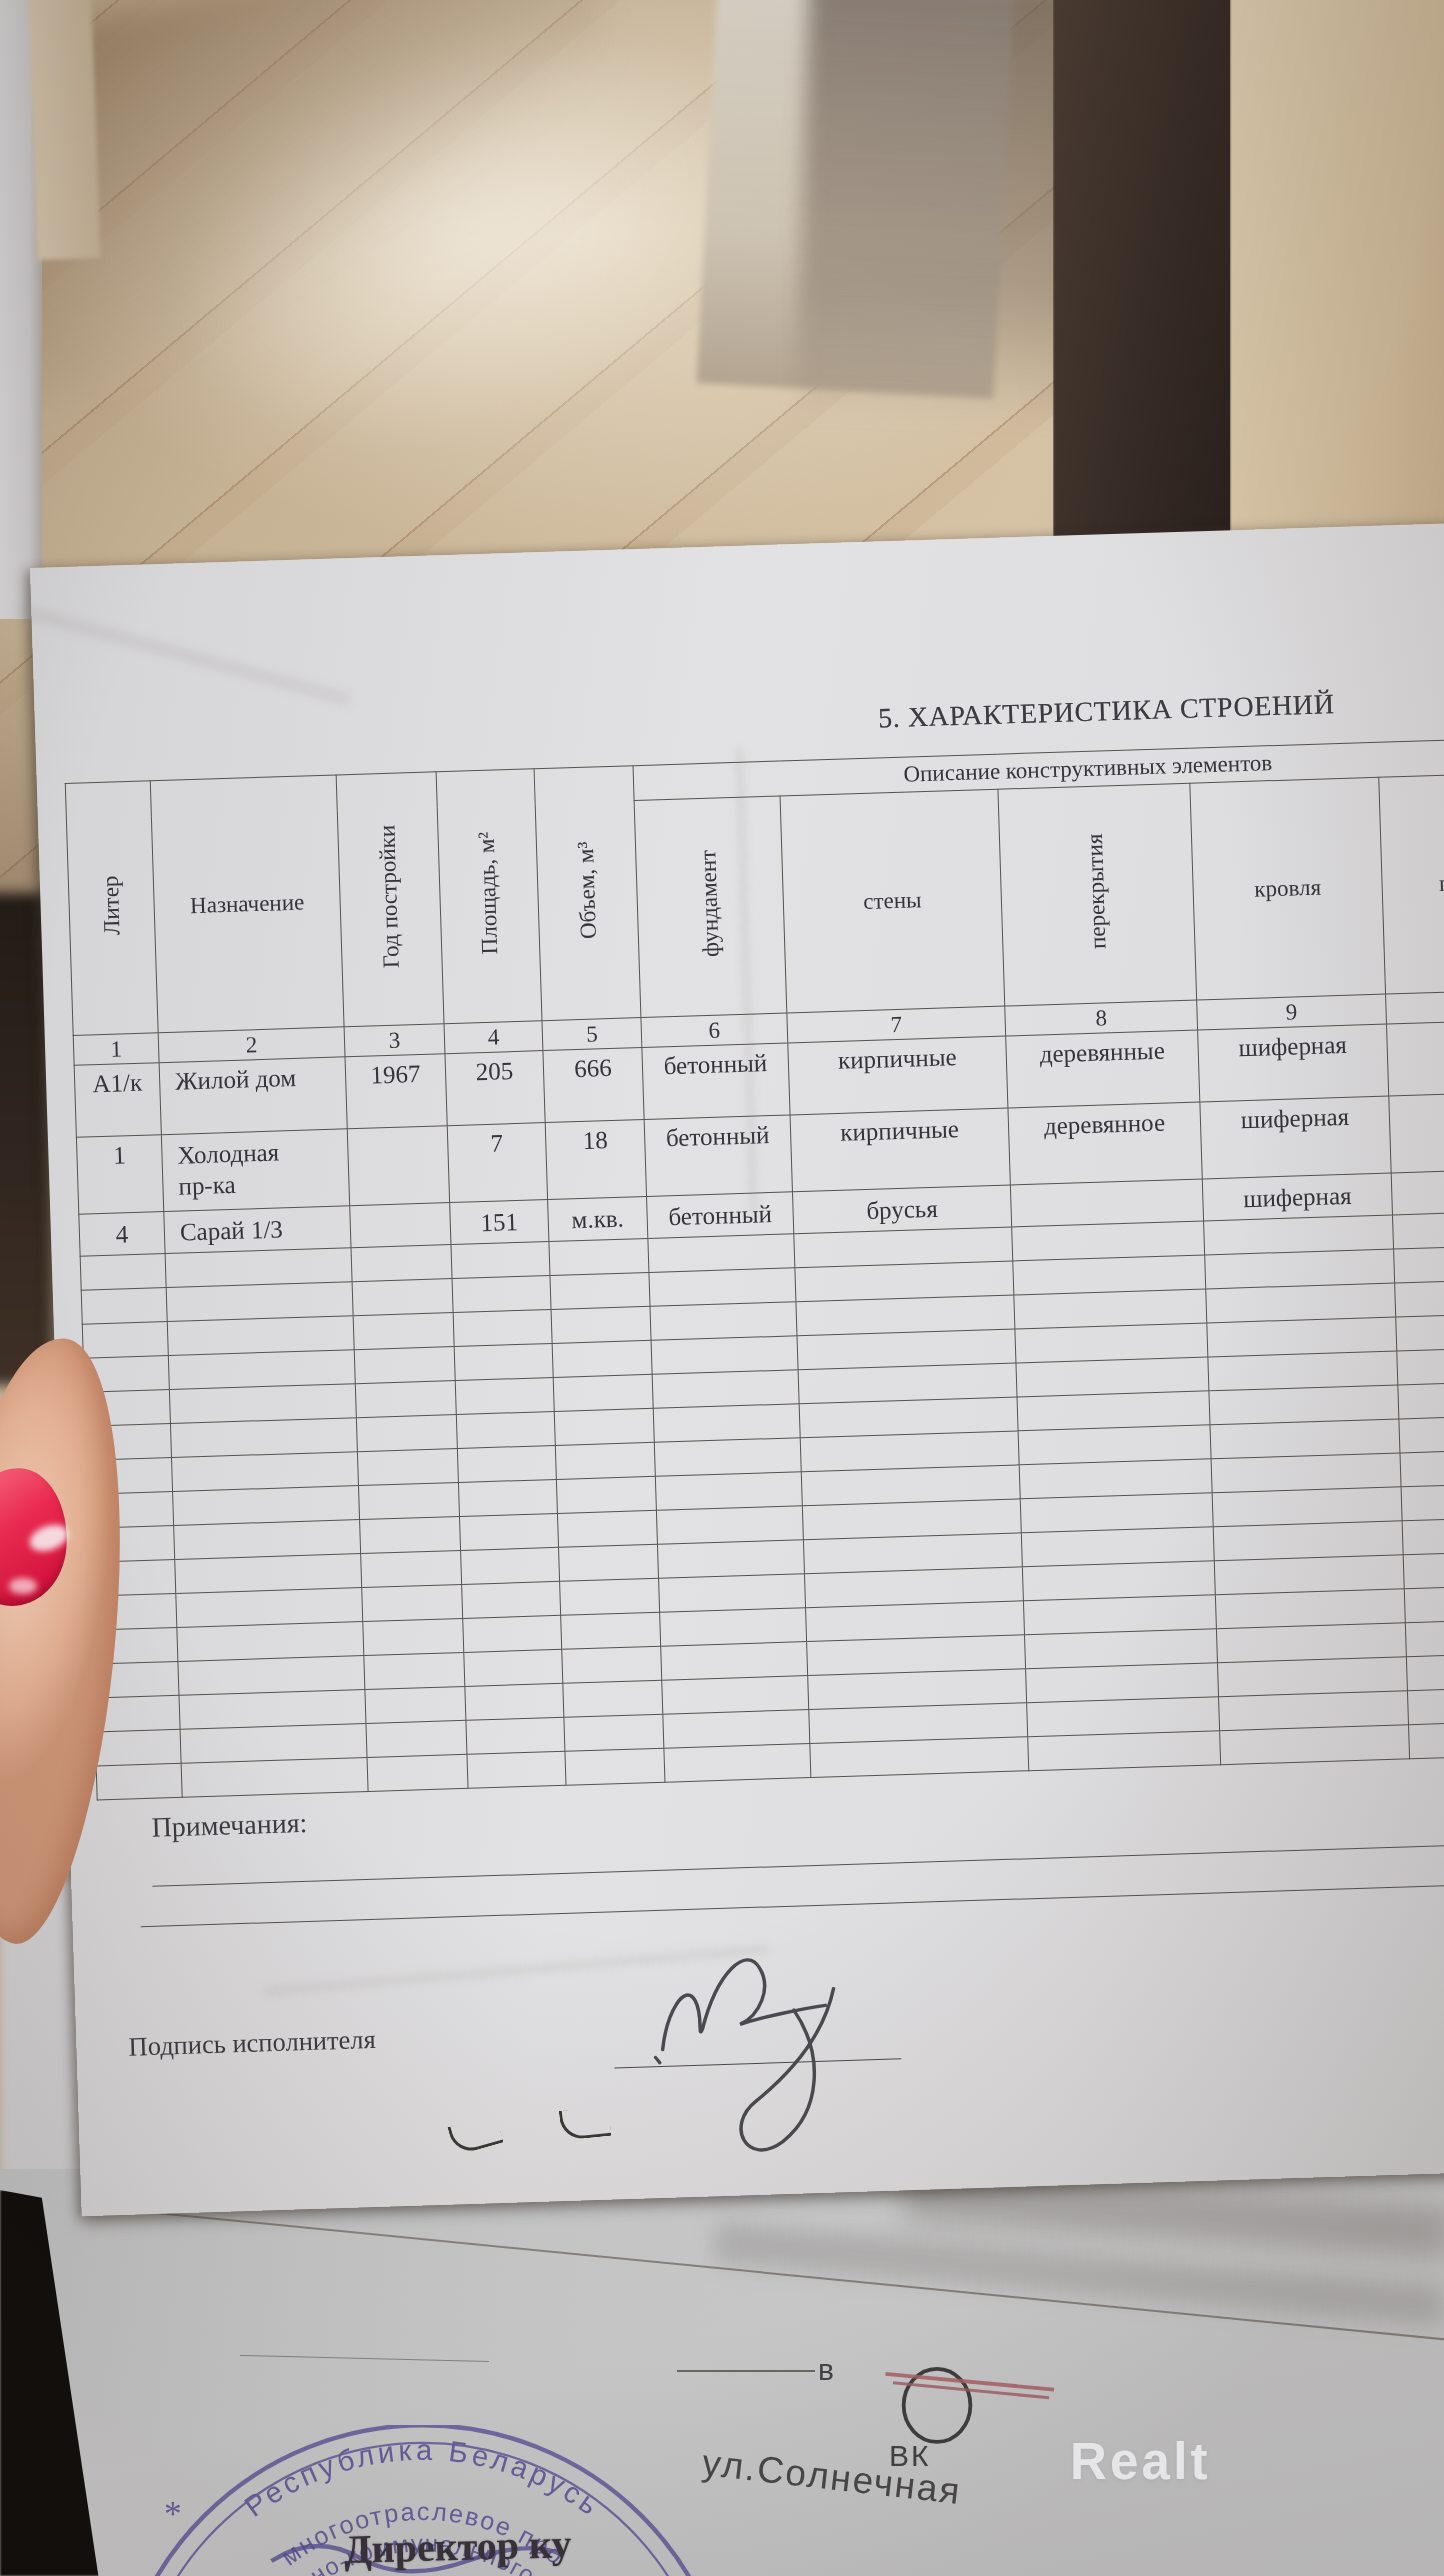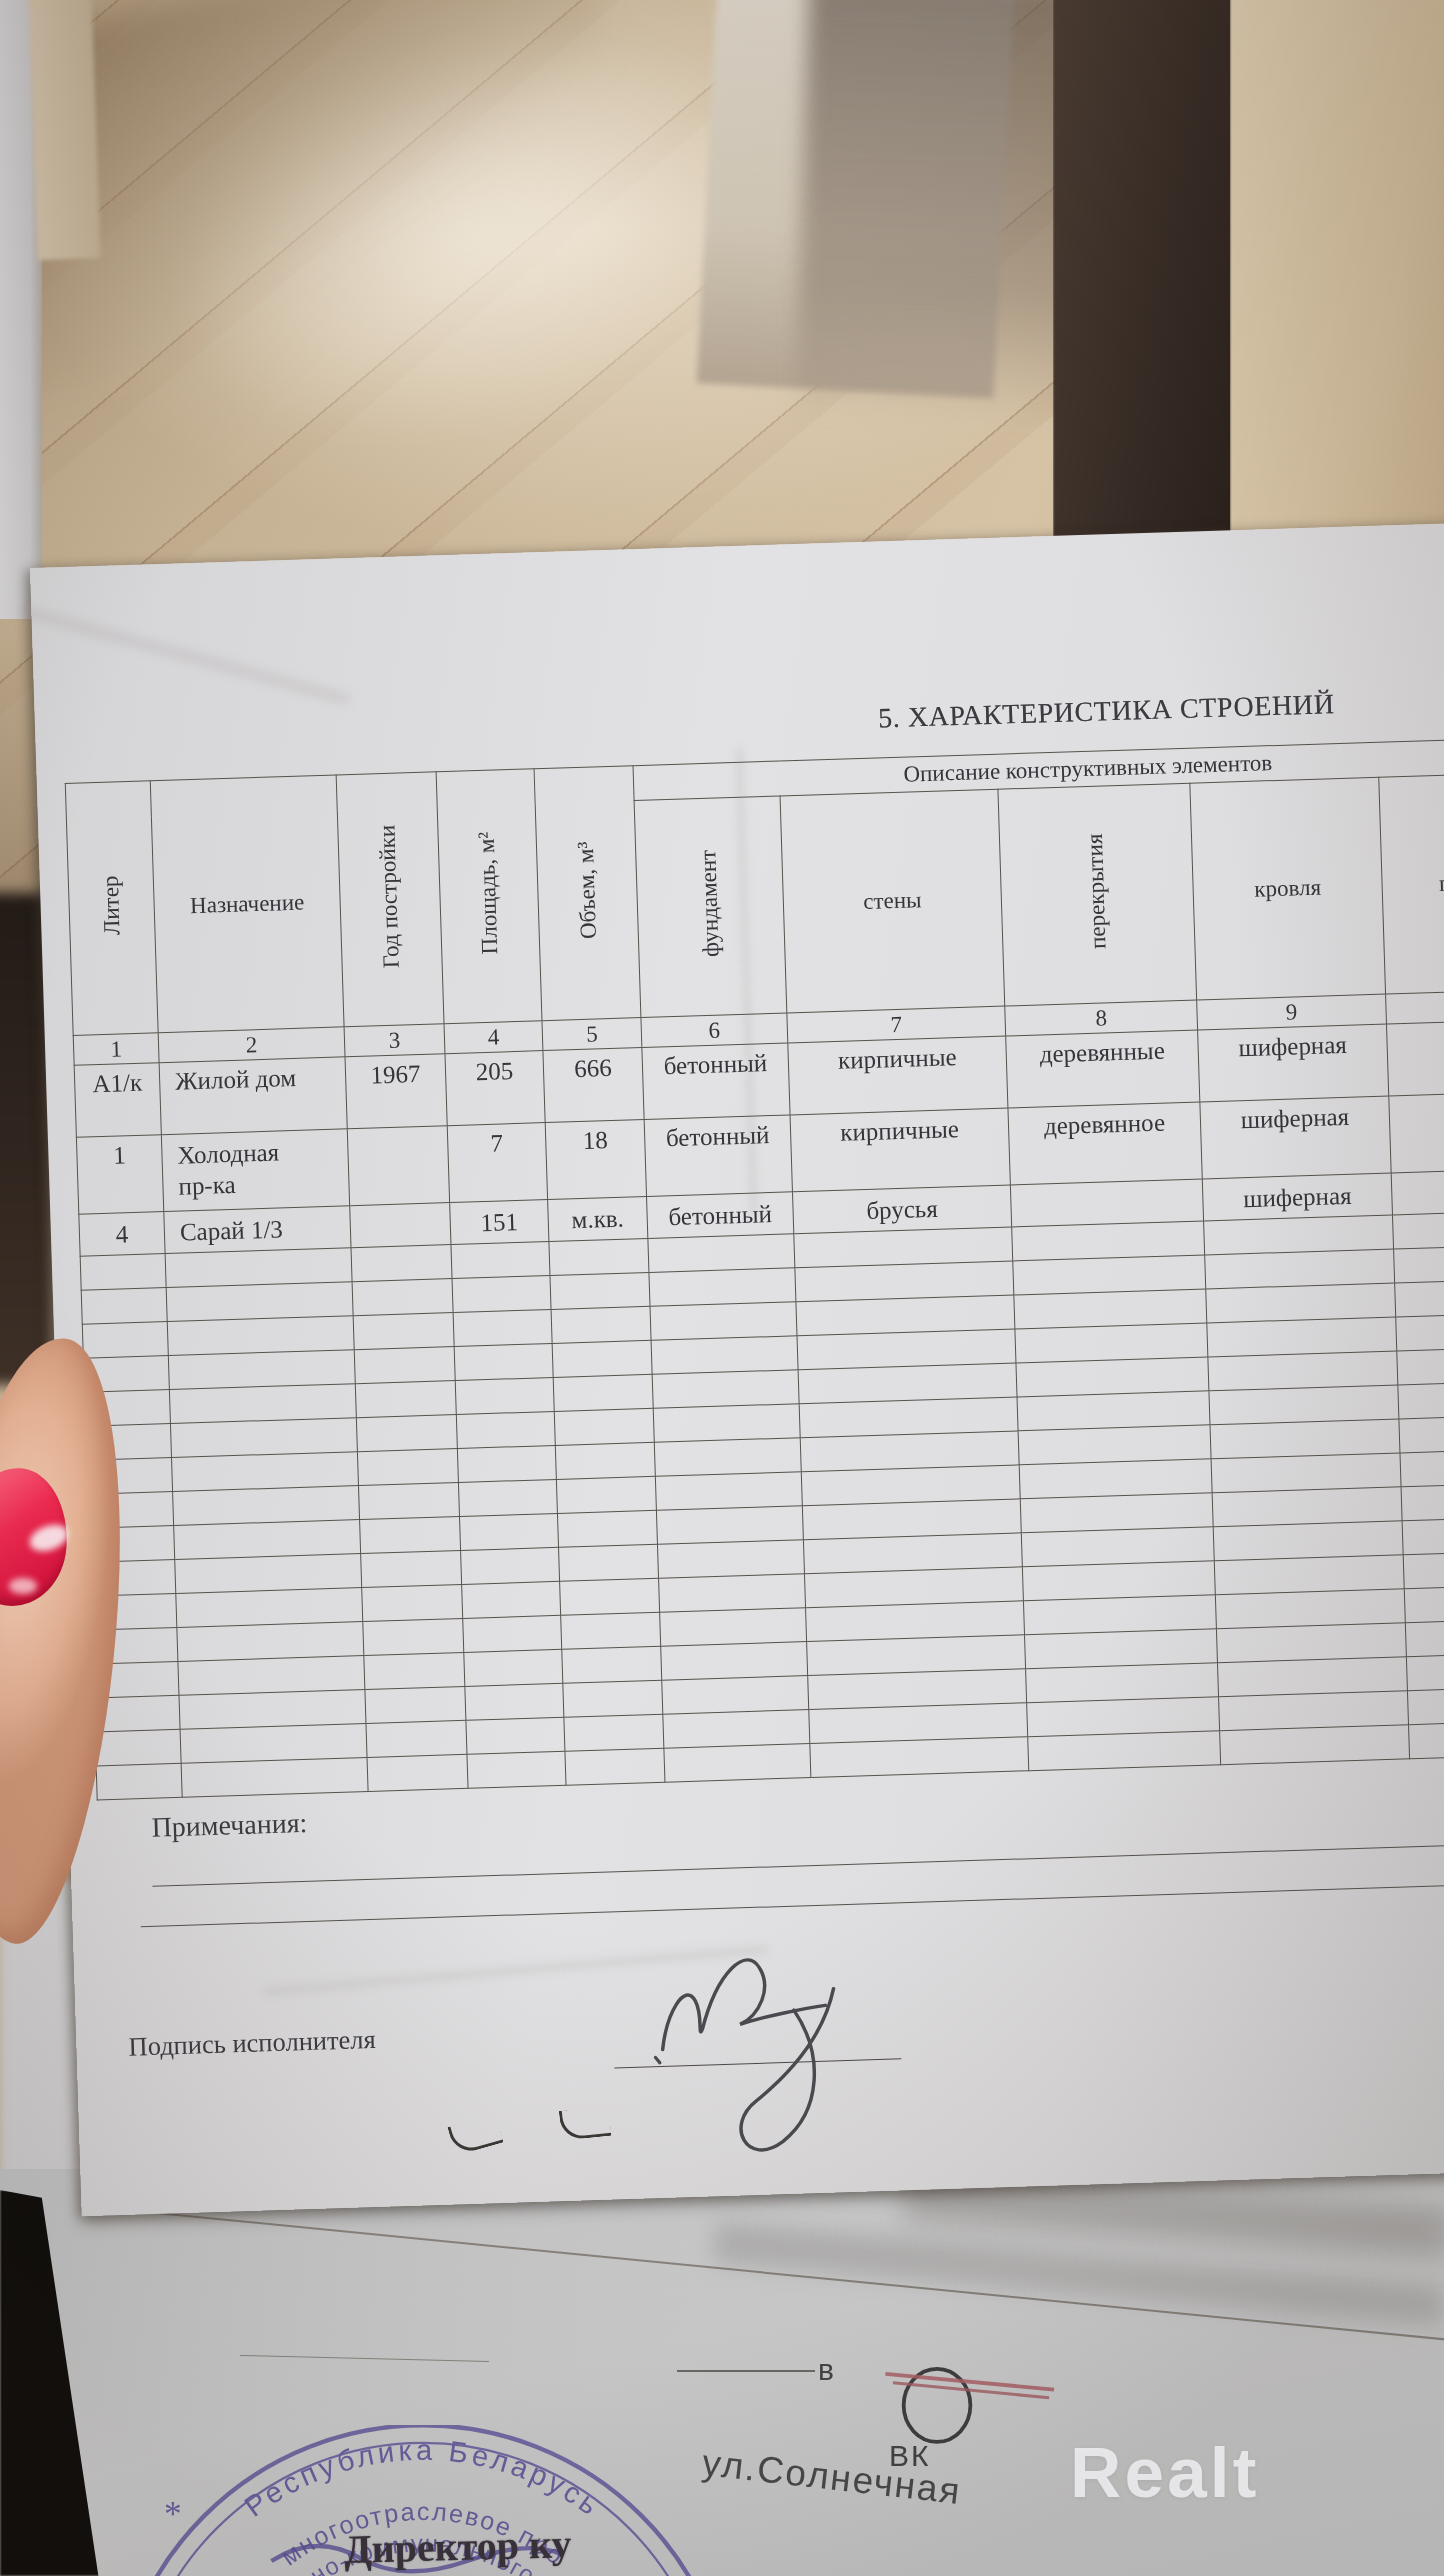--- a/index.html
+++ b/index.html
@@ -126,21 +126,21 @@
     background:linear-gradient(140deg,#ff6d85 5%,#ef2a50 45%,#d50f3c 90%);
     border-radius:52% 48% 50% 50%/55% 55% 45% 45%;transform:rotate(4deg);
     box-shadow:inset 0 -6.3px 10px rgba(120,0,25,.4);}
   .nail-glare1{position:absolute;left:76px;top:189px;width:40px;height:24px;background:#fff;
     opacity:.85;border-radius:50%;filter:blur(3.2px);transform:rotate(-20deg);}
   .nail-glare2{position:absolute;left:56px;top:241px;width:28px;height:16.4px;background:#ffd8de;
     opacity:.8;border-radius:50%;filter:blur(3.2px);}
 
   
   .watermark{position:absolute;left:1070px;top:2432px;z-index:70;
-    font-family:"Liberation Sans",sans-serif;font-weight:bold;font-size:71px;
+    font-family:"Liberation Sans",sans-serif;font-weight:bold;font-size:51px;
     letter-spacing:3.2px;color:rgba(242,242,244,.82);text-shadow:0 1.3px 3.8px rgba(150,150,155,.35);}
   .vignette{position:absolute;inset:0;z-index:60;pointer-events:none;
     background:radial-gradient(75% 60% at 45% 42%,rgba(0,0,0,0) 55%,rgba(55,42,30,.16) 100%);}
 </style>
 </head>
 <body>
 
 <div class="scene">
 
   <div class="floor"></div>

